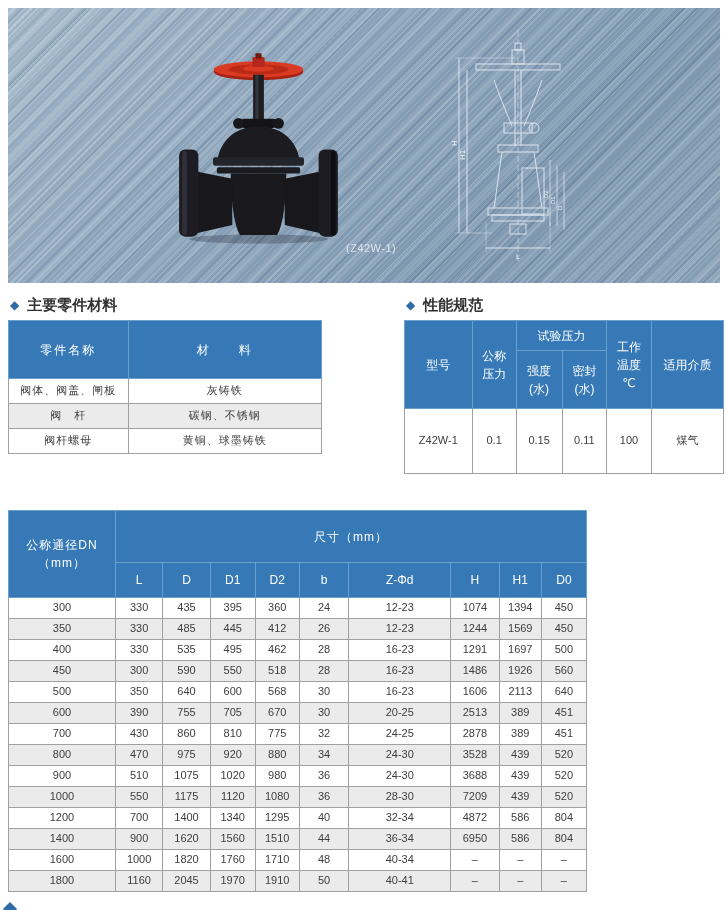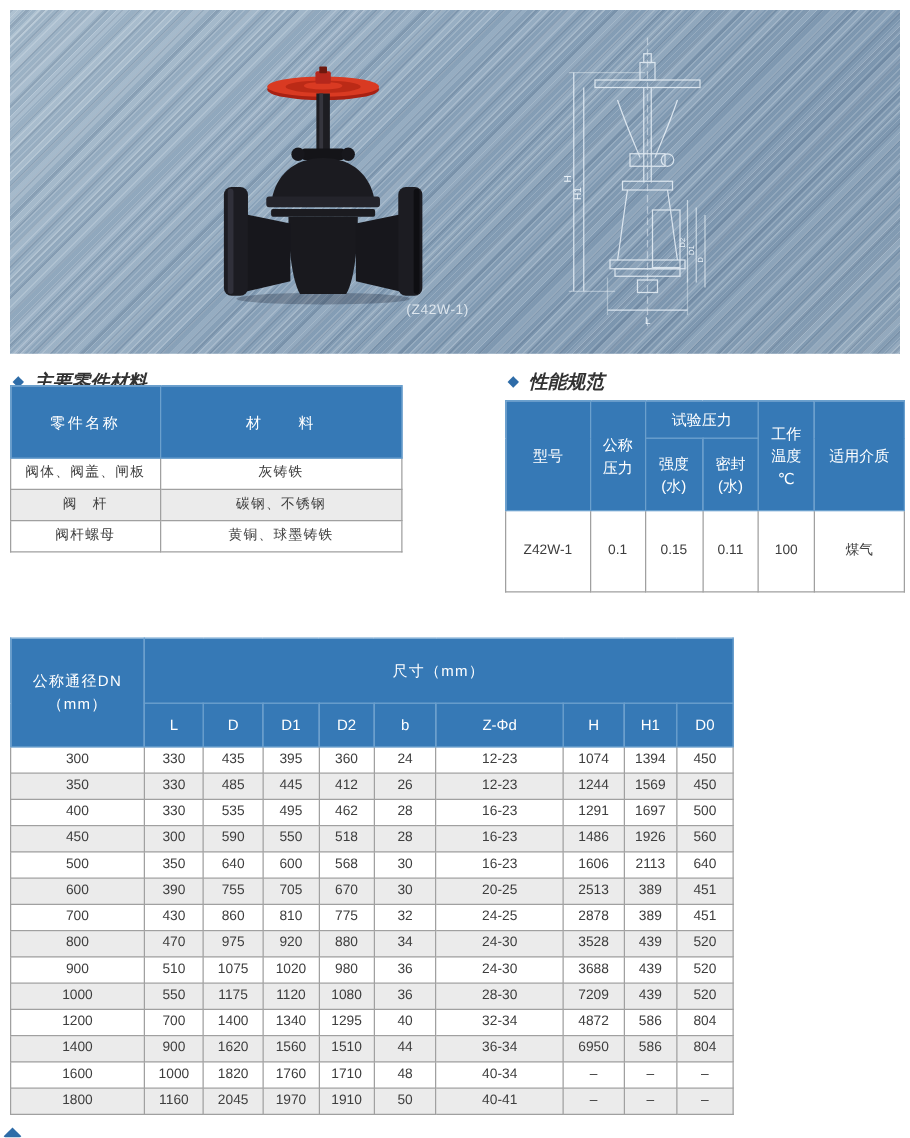--- a/index.html
+++ b/index.html
@@ -9,42 +9,42 @@
   
   .banner{
     position:absolute;left:8px;top:8px;width:712px;height:275px;overflow:hidden;
     background:
       repeating-linear-gradient(135deg, rgba(255,255,255,.16) 0 1px, rgba(255,255,255,0) 1px 4px),
       repeating-linear-gradient(135deg, rgba(25,45,75,.10) 0 2px, rgba(25,45,75,0) 2px 9px),
       repeating-linear-gradient(135deg, rgba(255,255,255,.09) 0 7px, rgba(110,135,160,.14) 7px 15px),
       linear-gradient(135deg,#a7bccd 0%,#8ca5bc 40%,#7e98b1 75%,#8aa2b8 100%);
   }
   .banner-caption{
-    position:absolute;left:317px;top:234px;font-size:11px;color:#dde6ee;
+    position:absolute;left:338px;top:234px;font-size:11px;color:#dde6ee;
     letter-spacing:.5px;
     text-align:right;
   }
   .valve-photo{position:absolute;left:158px;top:14px;}
   .valve-drawing{position:absolute;left:438px;top:20px;}
 
   
-  .section-title{position:absolute;font-size:15px;font-weight:bold;color:#323232;white-space:nowrap;font-style:italic;}
+  .section-title{position:absolute;font-size:15px;font-weight:bold;color:#323232;white-space:nowrap;}
   .diamond{color:#2e6ca8;font-size:12px;margin-right:8px;vertical-align:1px;font-weight:normal;}
   .partial-diamond{position:absolute;left:5px;top:904px;width:10px;height:10px;background:#2e6ca8;transform:rotate(45deg);}
 
   
   table{border-collapse:collapse;table-layout:fixed;position:absolute;background:#fff;border:1px solid #9a9a9a;}
   th{background:#3679b6;color:#ffffff;font-weight:normal;border:1px solid #6ba0cd;
      font-size:12px;text-align:center;white-space:pre-line;line-height:1.5;padding:0;}
   td{border:1px solid #a0a0a0;color:#3d3d3d;text-align:center;background:#fff;
      font-size:11px;padding:0;line-height:1.2;}
   tbody tr:nth-child(even) td{background:#ebebeb;}
 
   
-  .mat-table{left:8px;top:308px;width:314px;}
+  .mat-table{left:8px;top:320px;width:314px;}
   .mat-table th{height:57px;letter-spacing:2px;}
   .mat-table td{height:24px;letter-spacing:1px;margin-left:32px;}
 
   
   .perf-table{left:404px;top:320px;width:320px;}
   .perf-table tr.h1 th{height:29px;}
   .perf-table tr.h2 th{height:57px;}
   .perf-table td{height:64px;}
 
   

